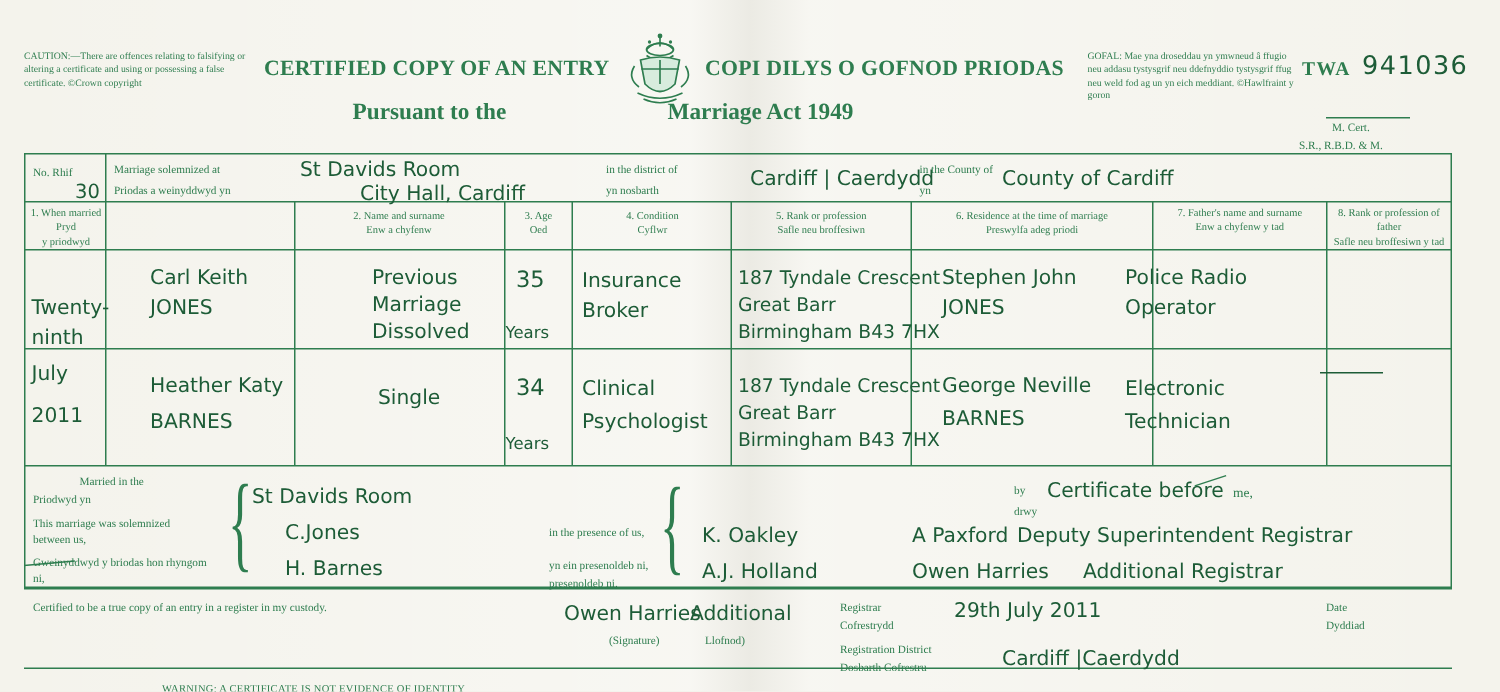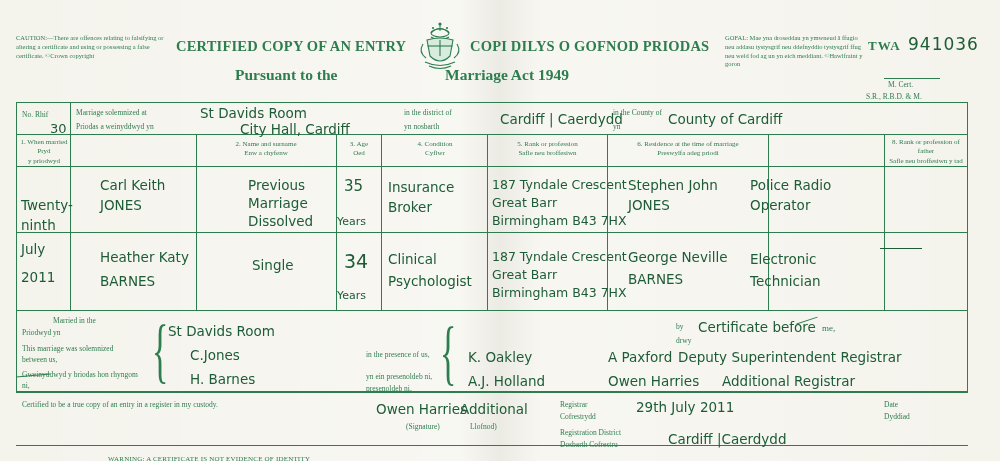--- a/index.html
+++ b/index.html
@@ -178,20 +178,25 @@
   <div class="col-head" style="left:490px;top:140px;width:115px;">
     <span>5.</span>
     <span>Rank or profession</span><br>
     <span>Safle neu broffesiwn</span>
   </div>
   <div class="col-head" style="left:610px;top:140px;width:156px;">
     <span>6.</span>
     <span>Residence at the time of marriage</span><br>
     <span>Preswylfa adeg priodi</span>
   </div>
+  <div class="col-head" style="left:771px;top:138px;width:111px;">
+    <span>7.</span>
+    <span>Father's name and surname</span><br>
+    <span>Enw a chyfenw y tad</span>
+  </div>
   <div class="col-head" style="left:887px;top:138px;width:78px;">
     <span>8.</span>
     <span>Rank or profession of father</span><br>
     <span>Safle neu broffesiwn y tad</span>
   </div>
 
   <div class="cell-hand" style="left:21px;top:196px;">Twenty-</div>
   <div class="cell-hand" style="left:21px;top:216px;">ninth</div>
   <div class="cell-hand" style="left:21px;top:240px;">July</div>
   <div class="cell-hand" style="left:21px;top:268px;">2011</div>
@@ -208,21 +213,21 @@
   <div class="cell-hand" style="left:492px;top:176px;font-size:12.5px;">187 Tyndale Crescent</div>
   <div class="cell-hand" style="left:492px;top:194px;font-size:12.5px;">Great Barr</div>
   <div class="cell-hand" style="left:492px;top:212px;font-size:12.5px;">Birmingham B43 7HX</div>
   <div class="cell-hand" style="left:628px;top:176px;">Stephen John</div>
   <div class="cell-hand" style="left:628px;top:196px;">JONES</div>
   <div class="cell-hand" style="left:750px;top:176px;">Police Radio</div>
   <div class="cell-hand" style="left:750px;top:196px;">Operator</div>
 
   <div class="cell-hand" style="left:100px;top:248px;">Heather Katy</div>
   <div class="cell-hand" style="left:100px;top:272px;">BARNES</div>
-  <div class="cell-hand" style="left:344px;top:248px;font-size:19px;">34</div>
+  <div class="cell-hand" style="left:344px;top:248px;font-size:15px;">34</div>
   <div class="cell-hand" style="left:337px;top:288px;font-size:11px;">Years</div>
   <div class="cell-hand" style="left:252px;top:256px;">Single</div>
   <div class="cell-hand" style="left:388px;top:250px;">Clinical</div>
   <div class="cell-hand" style="left:388px;top:272px;">Psychologist</div>
   <div class="cell-hand" style="left:492px;top:248px;font-size:12.5px;">187 Tyndale Crescent</div>
   <div class="cell-hand" style="left:492px;top:266px;font-size:12.5px;">Great Barr</div>
   <div class="cell-hand" style="left:492px;top:284px;font-size:12.5px;">Birmingham B43 7HX</div>
   <div class="cell-hand" style="left:628px;top:248px;">George Neville</div>
   <div class="cell-hand" style="left:628px;top:270px;">BARNES</div>
   <div class="cell-hand" style="left:750px;top:250px;">Electronic</div>

